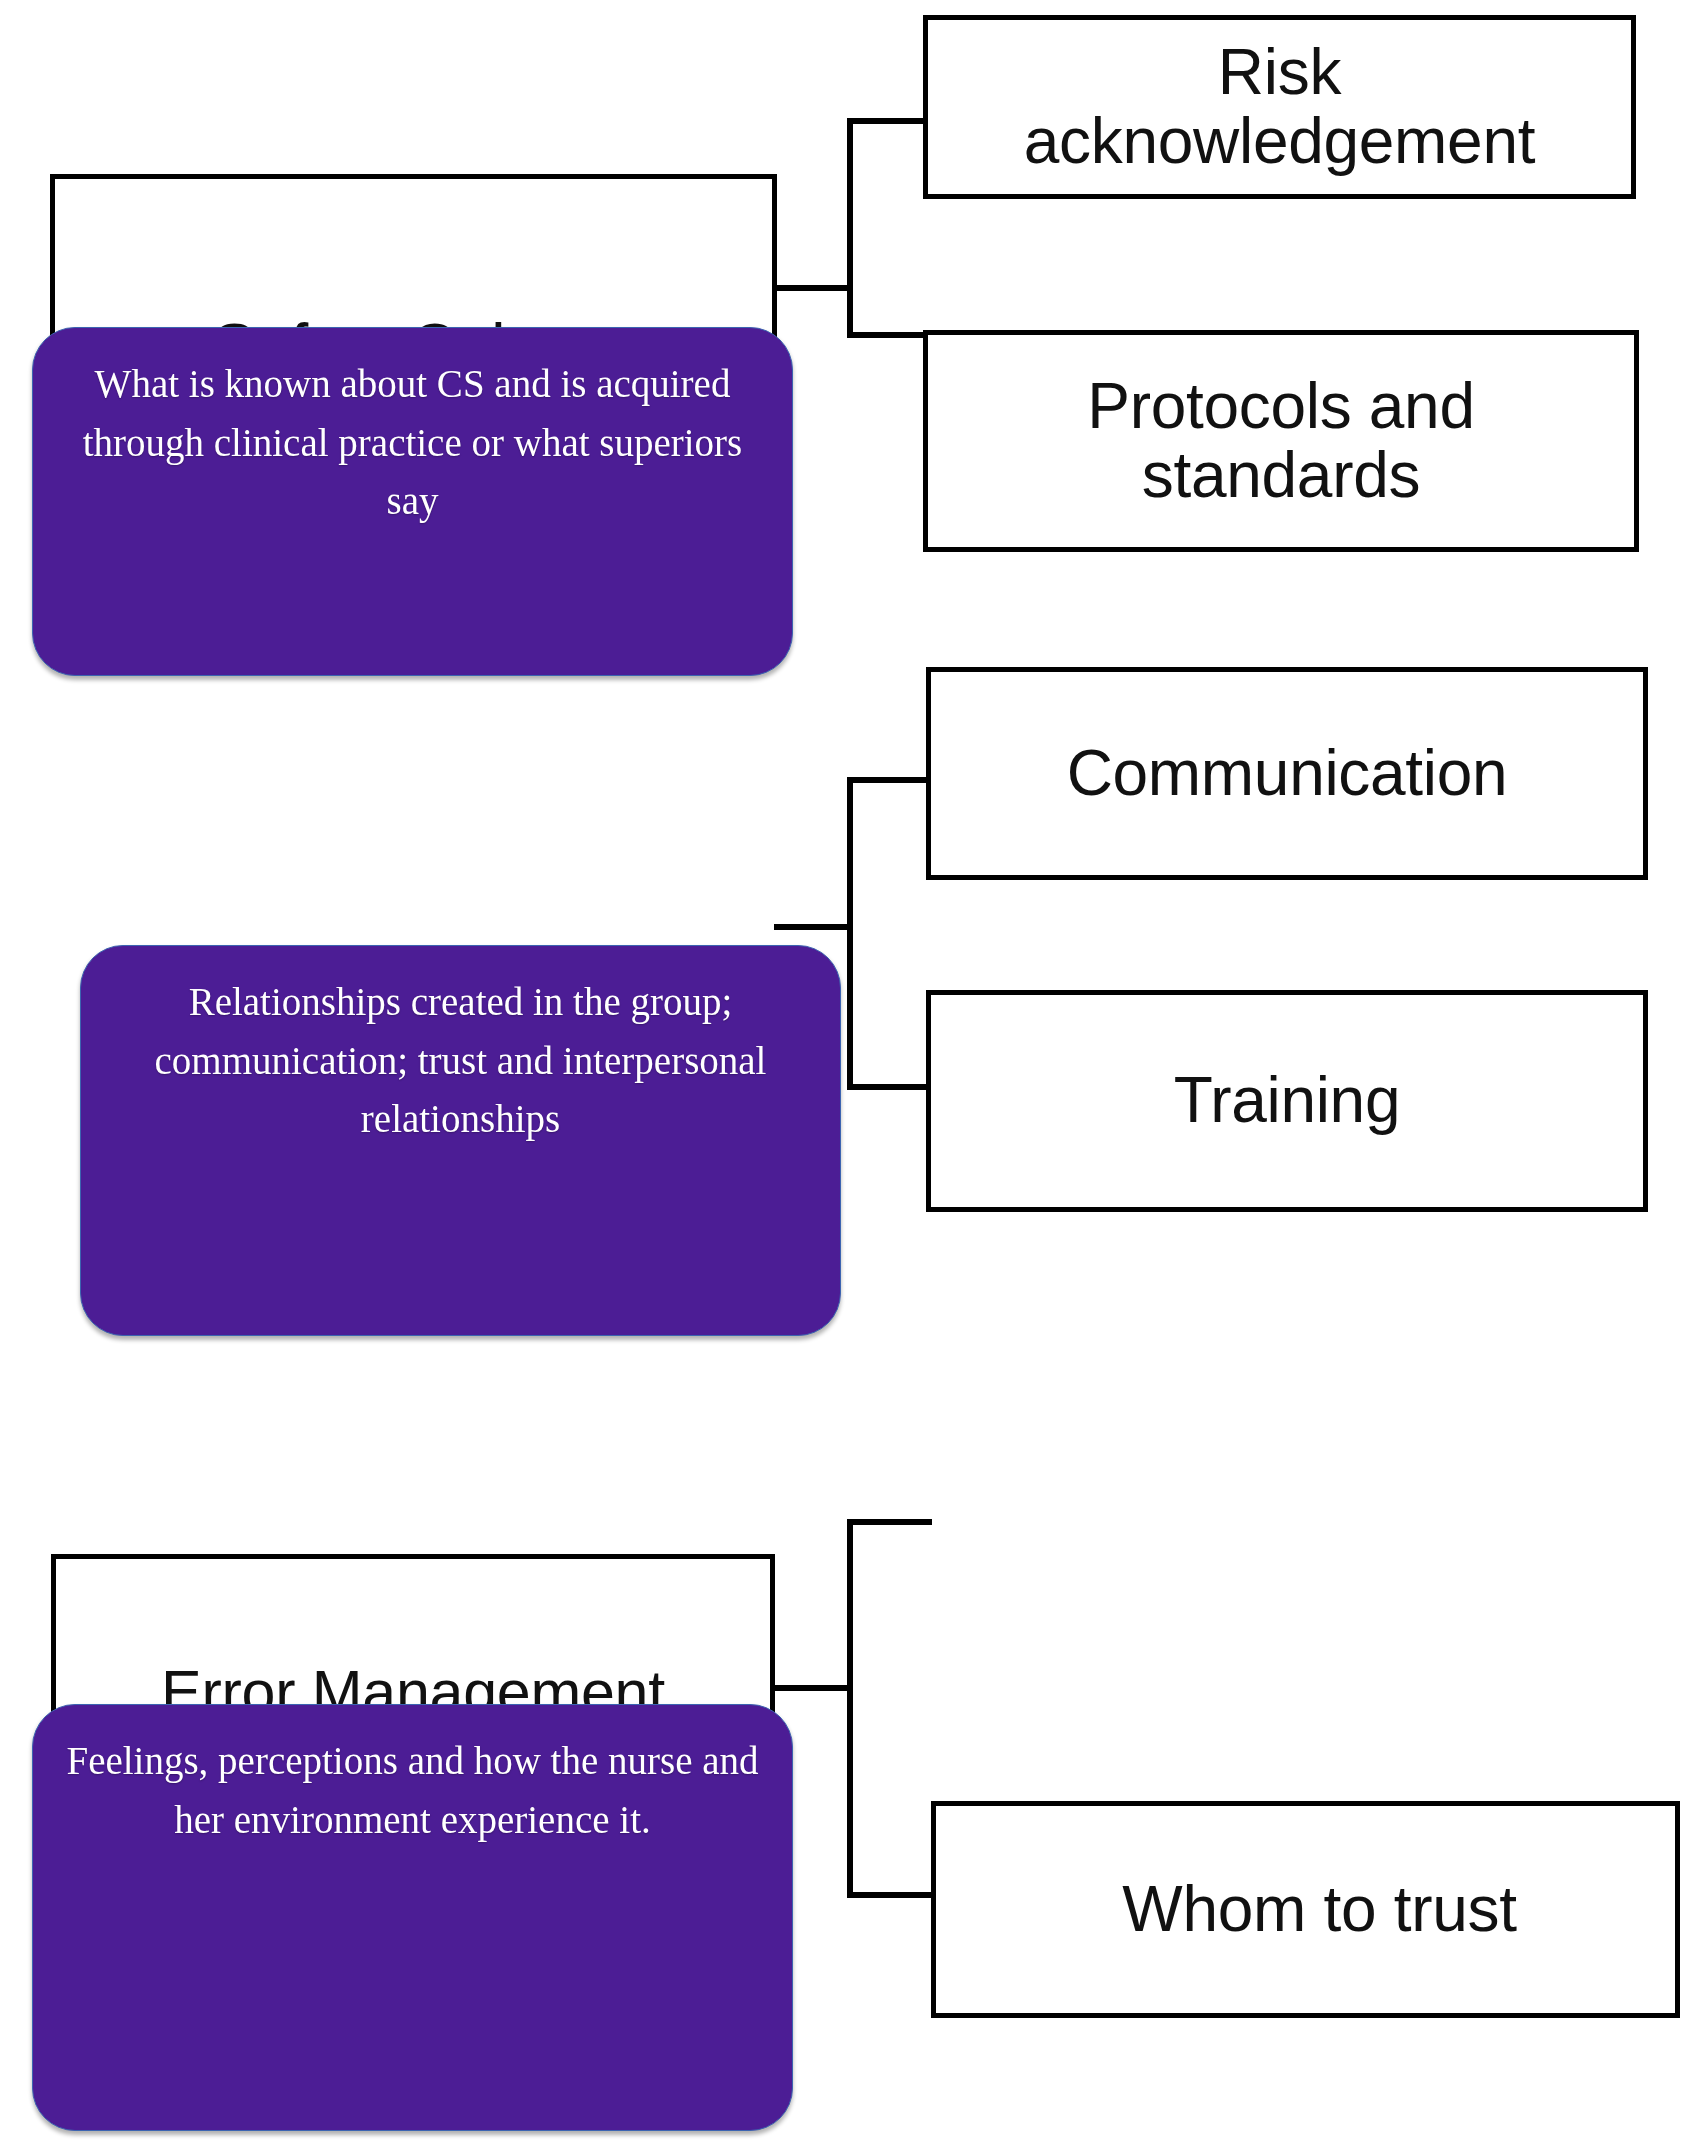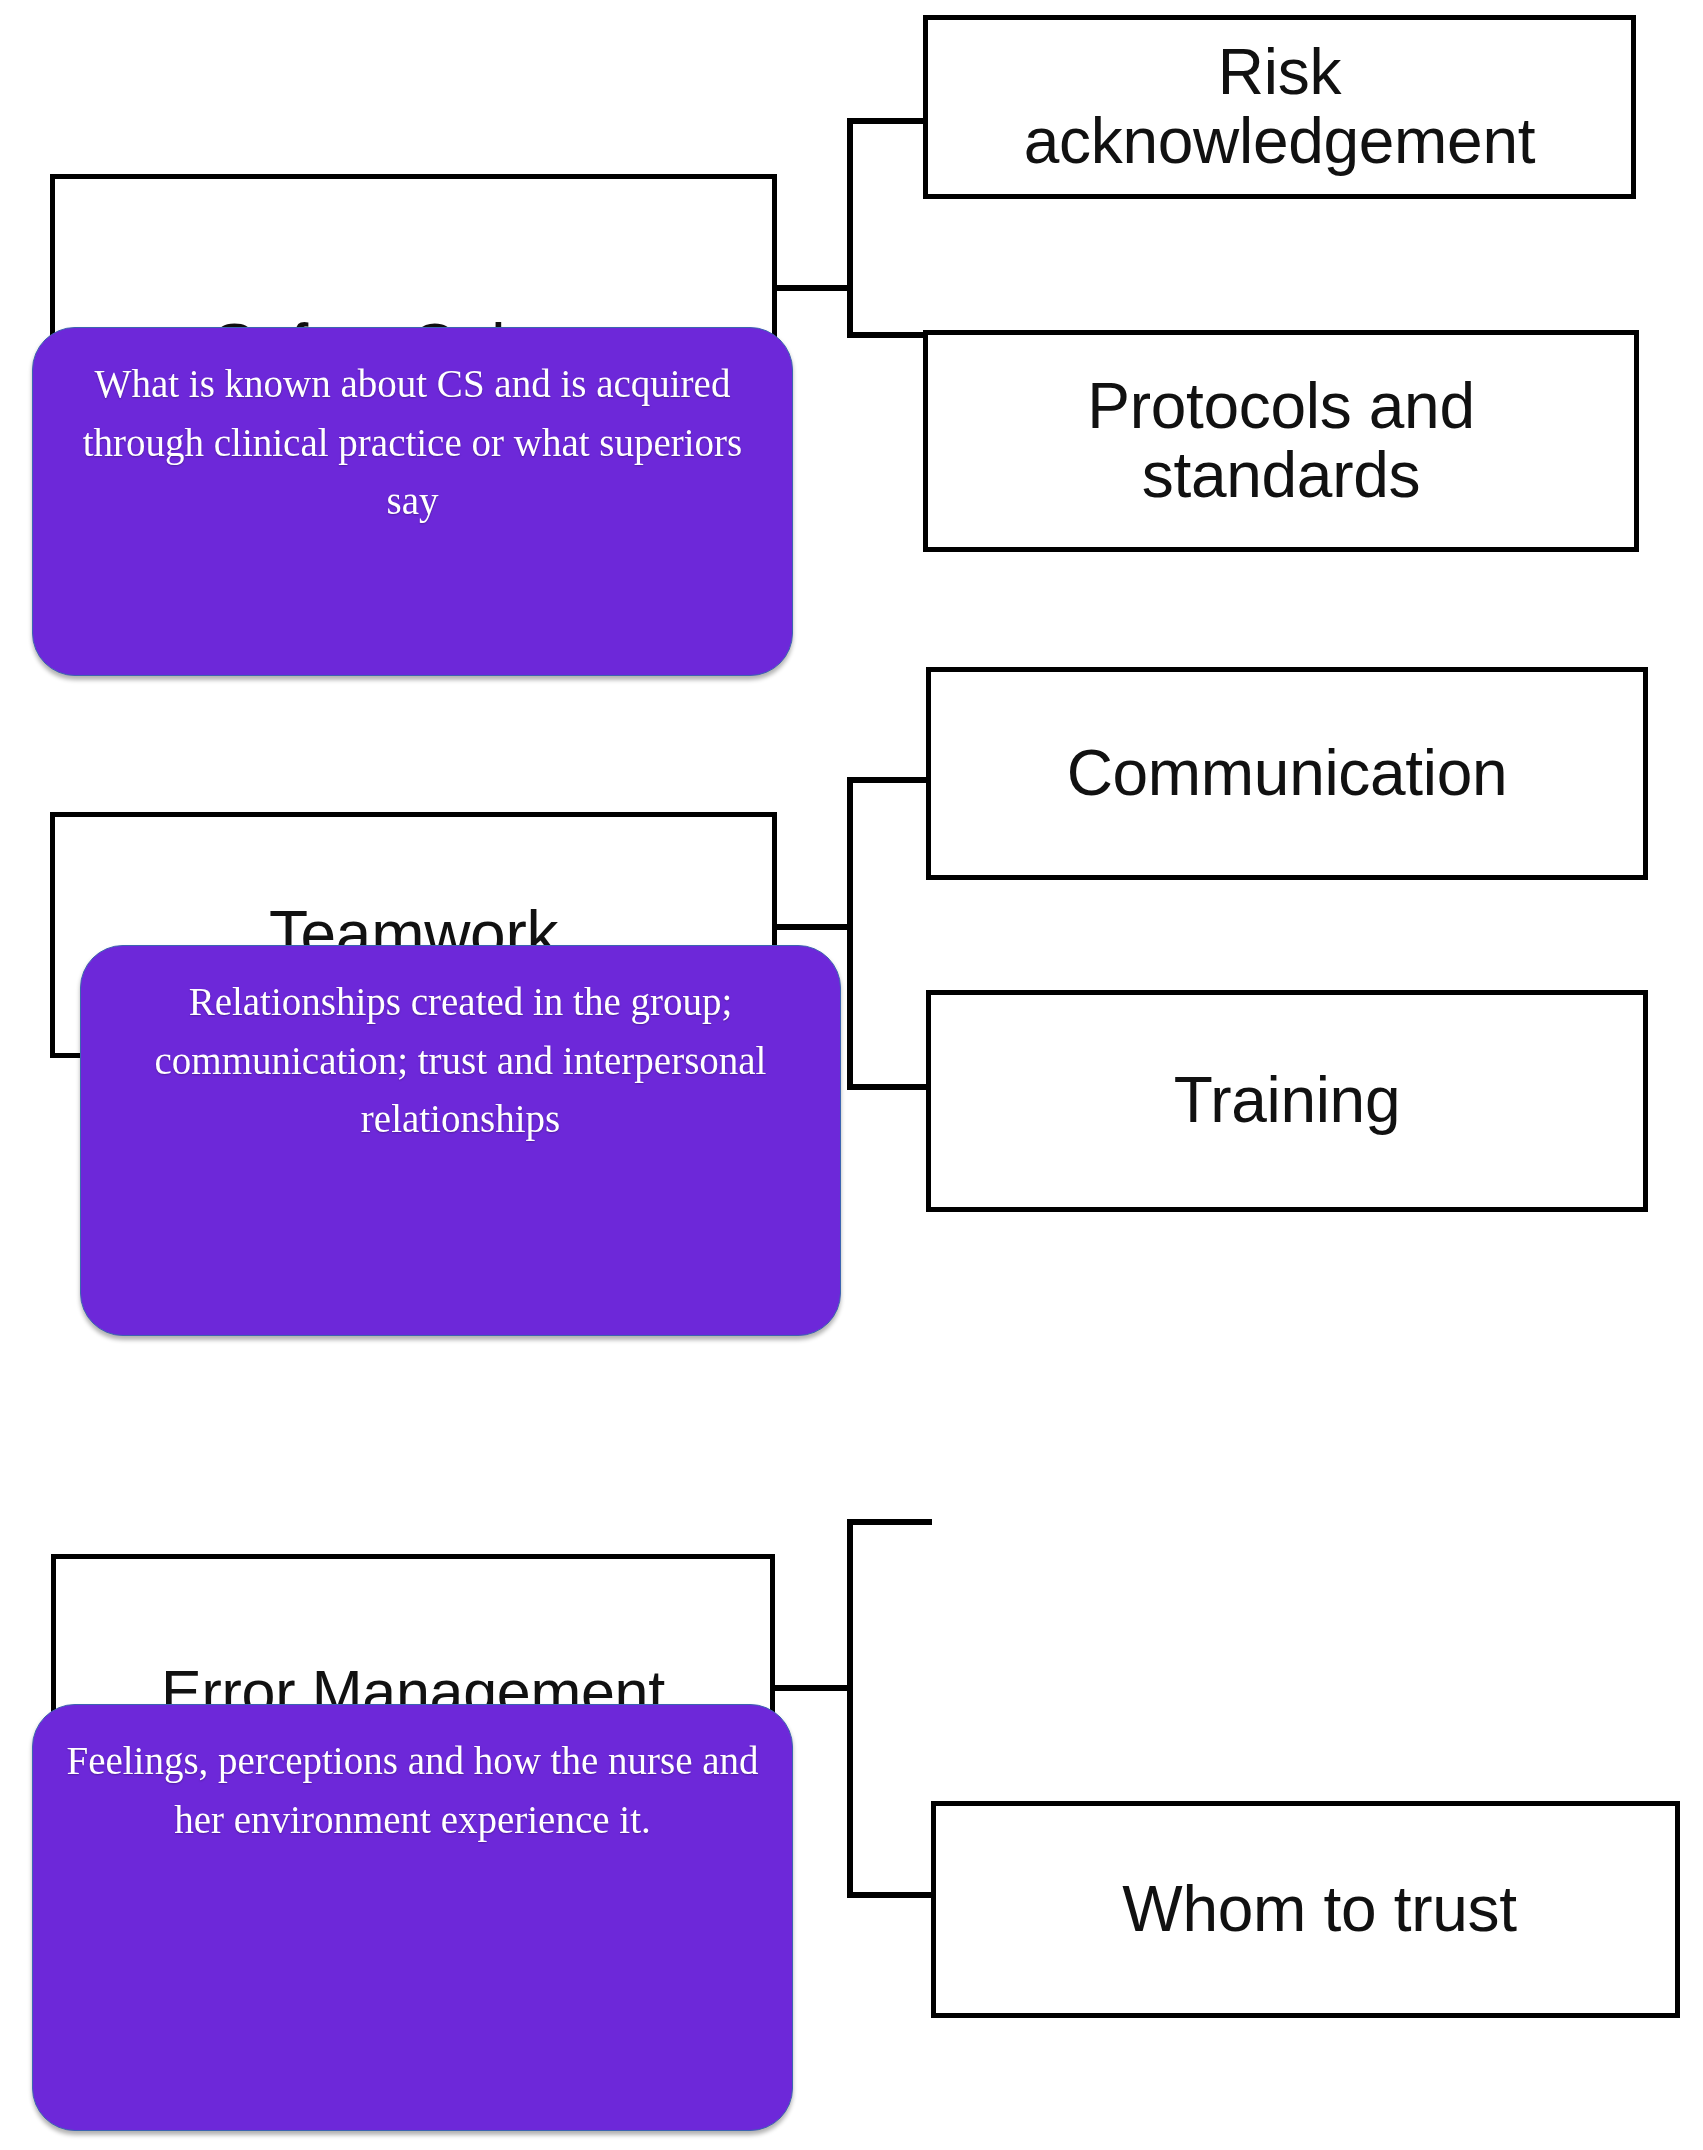--- a/index.html
+++ b/index.html
@@ -40,21 +40,21 @@
   .parent-box .label { font-size: 64px; }
   .parent-box.wide-label .label { font-size: 61px; }
 
   
   .child-box .label { font-size: 64px; }
 
   
   .callout {
     position: absolute;
     box-sizing: border-box;
-    background: #6d28d9;
+    background: #4c1d95;
     border-radius: 43px;
     border: 1.2px solid #3C64B1;
     box-shadow: 0 3.7px 4.3px rgba(0,0,0,0.30);
     display: flex;
     align-items: flex-start;
     justify-content: center;
     text-align: center;
     z-index: 5;
     padding: 27px 28px 0 28px;
   }
@@ -101,23 +101,20 @@
   <div class="box child-box" style="left:923px; top:330px; width:716px; height:222px;text-align:center;">
     <span class="label">Protocols and
 standards</span>
   </div>
 
   <div class="conn h" style="left:774px; top:924px; width:78px;"></div>
   <div class="conn v" style="left:847px; top:777px; height:313px;"></div>
   <div class="conn h" style="left:847px; top:777px; width:84px;"></div>
   <div class="conn h" style="left:847px; top:1084px; width:84px;"></div>
 
-  <div class="box parent-box" style="left:50px; top:812px; width:727px; height:246px;">
-    <span class="label">Teamwork</span>
-  </div>
 
   <div class="callout" style="left:32px; top:945px; width:761px; height:391px;margin-left:48px;">
     <span class="label">Relationships created in the group; communication; trust and interpersonal relationships</span>
   </div>
 
   <div class="box child-box" style="left:926px; top:667px; width:722px; height:213px;">
     <span class="label">Communication</span>
   </div>
 
   <div class="box child-box" style="left:926px; top:990px; width:722px; height:222px;">

